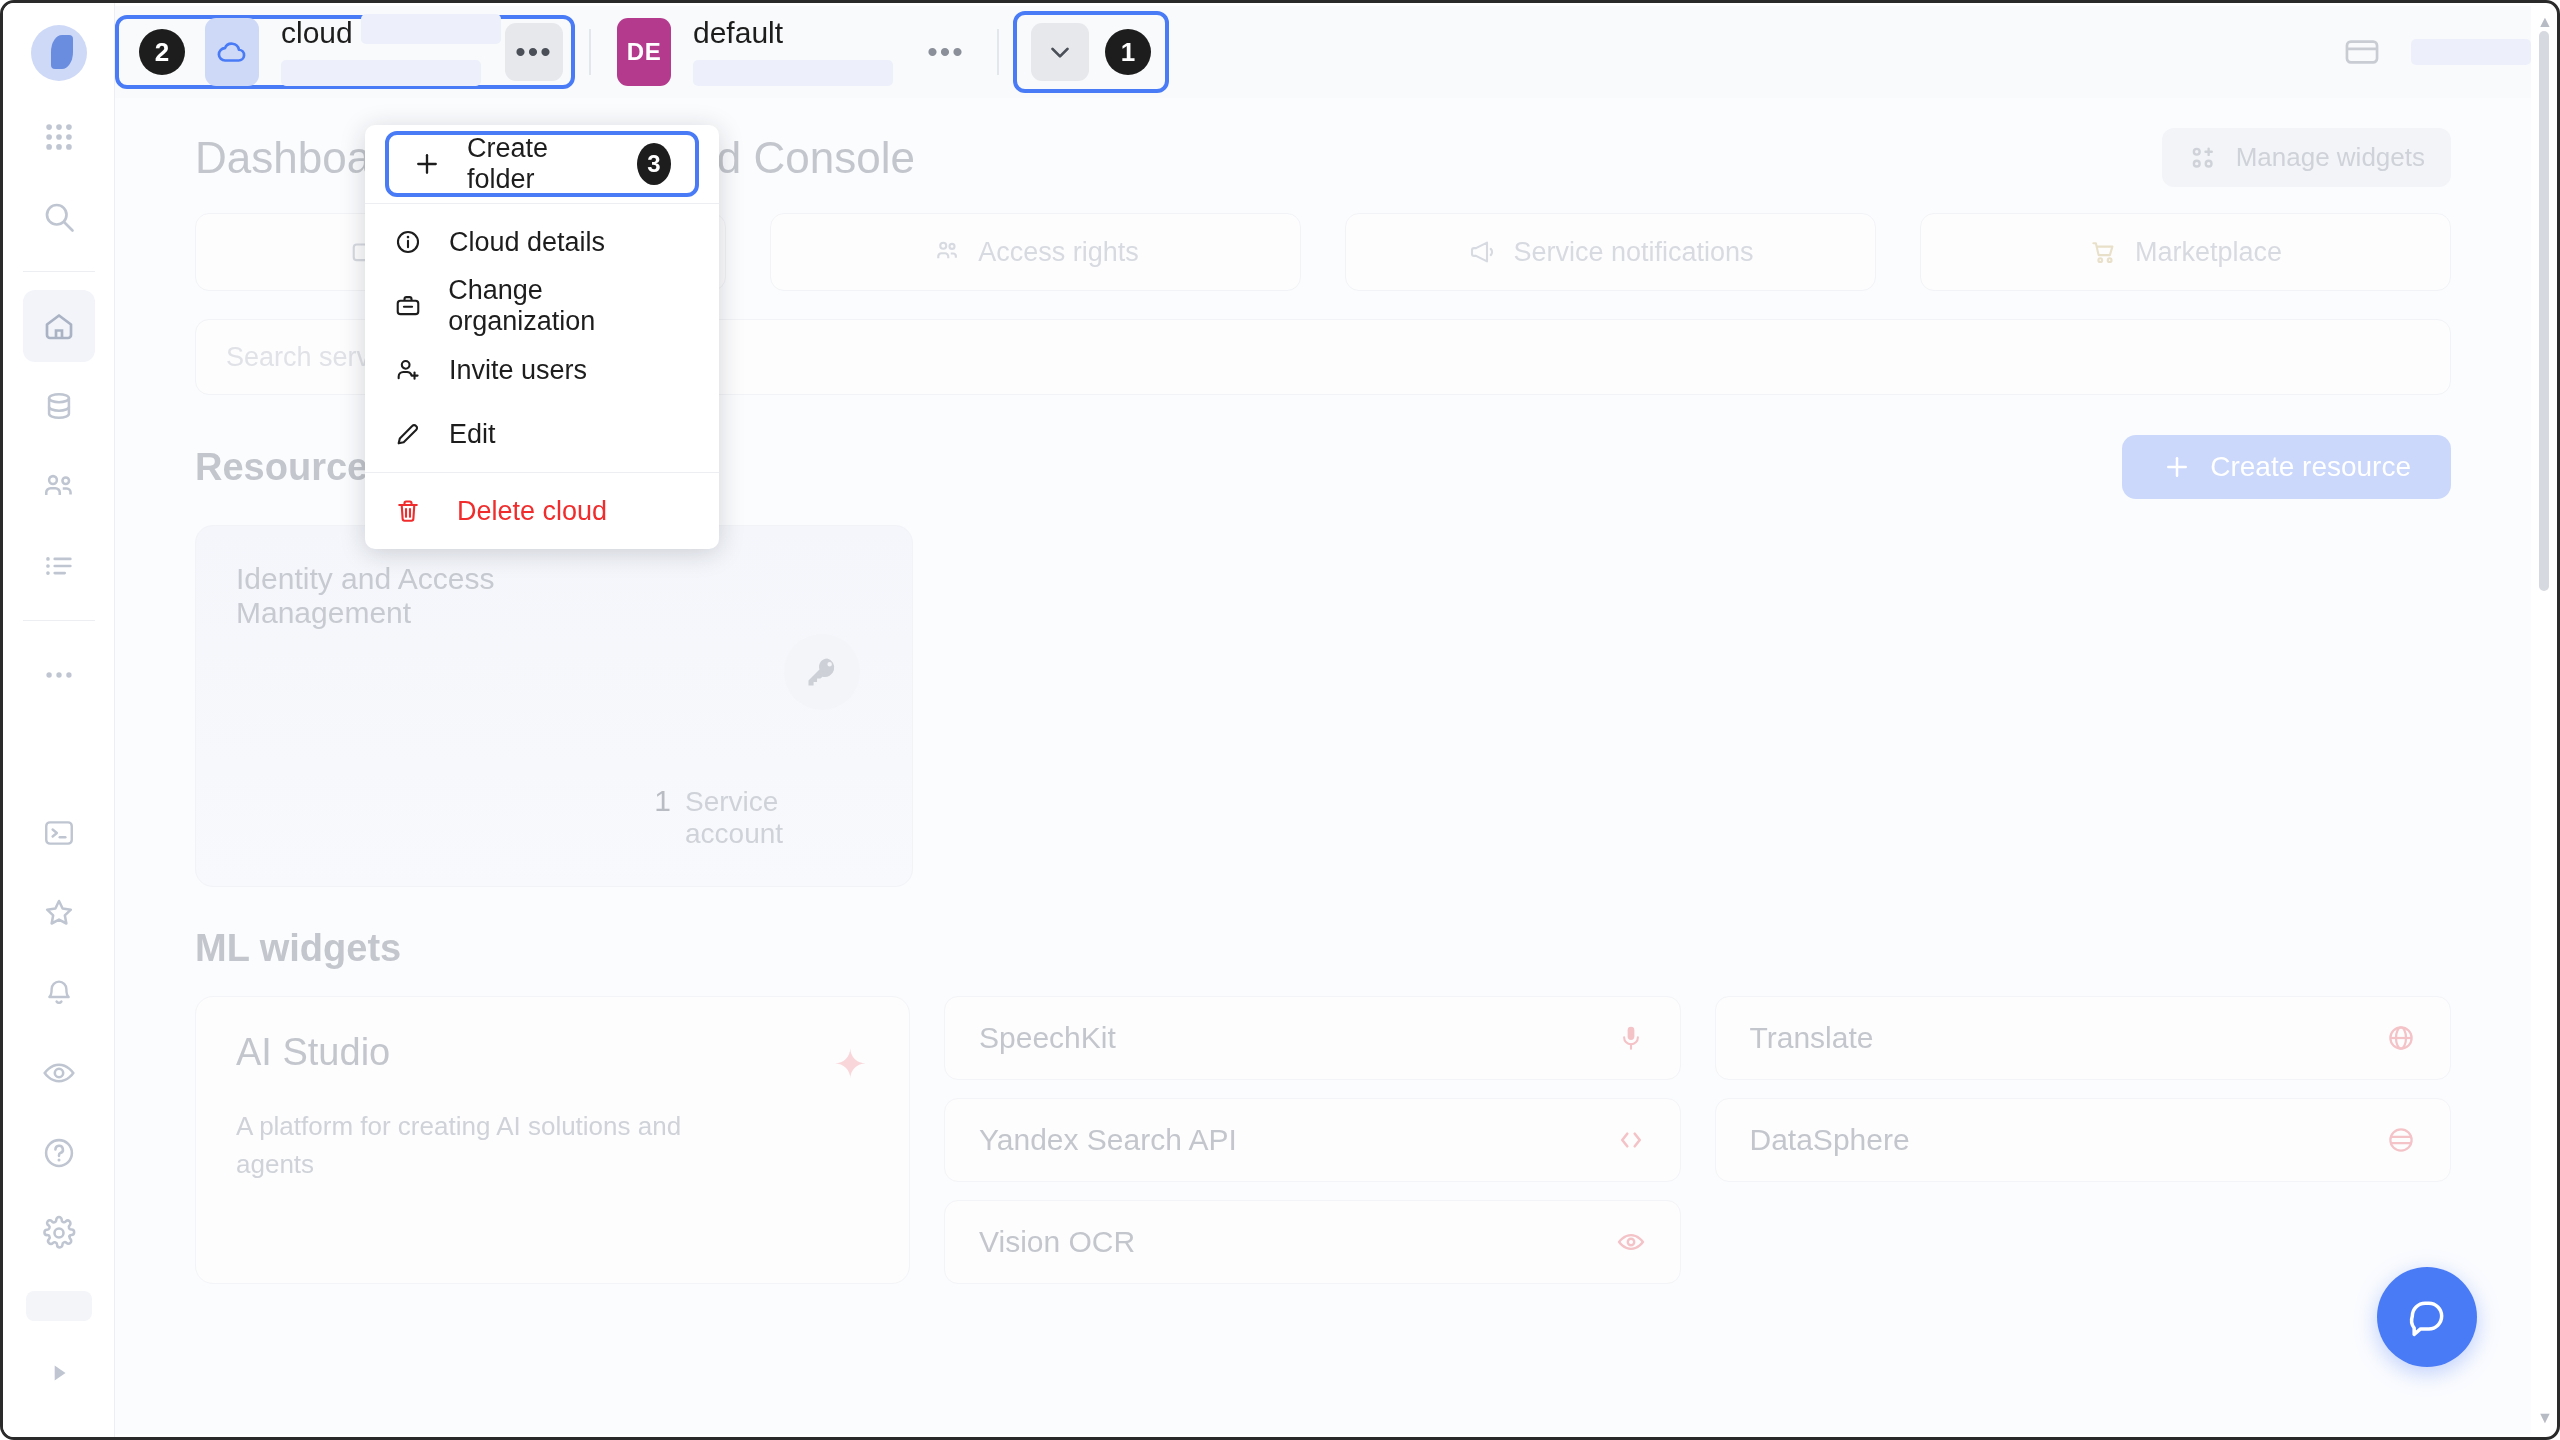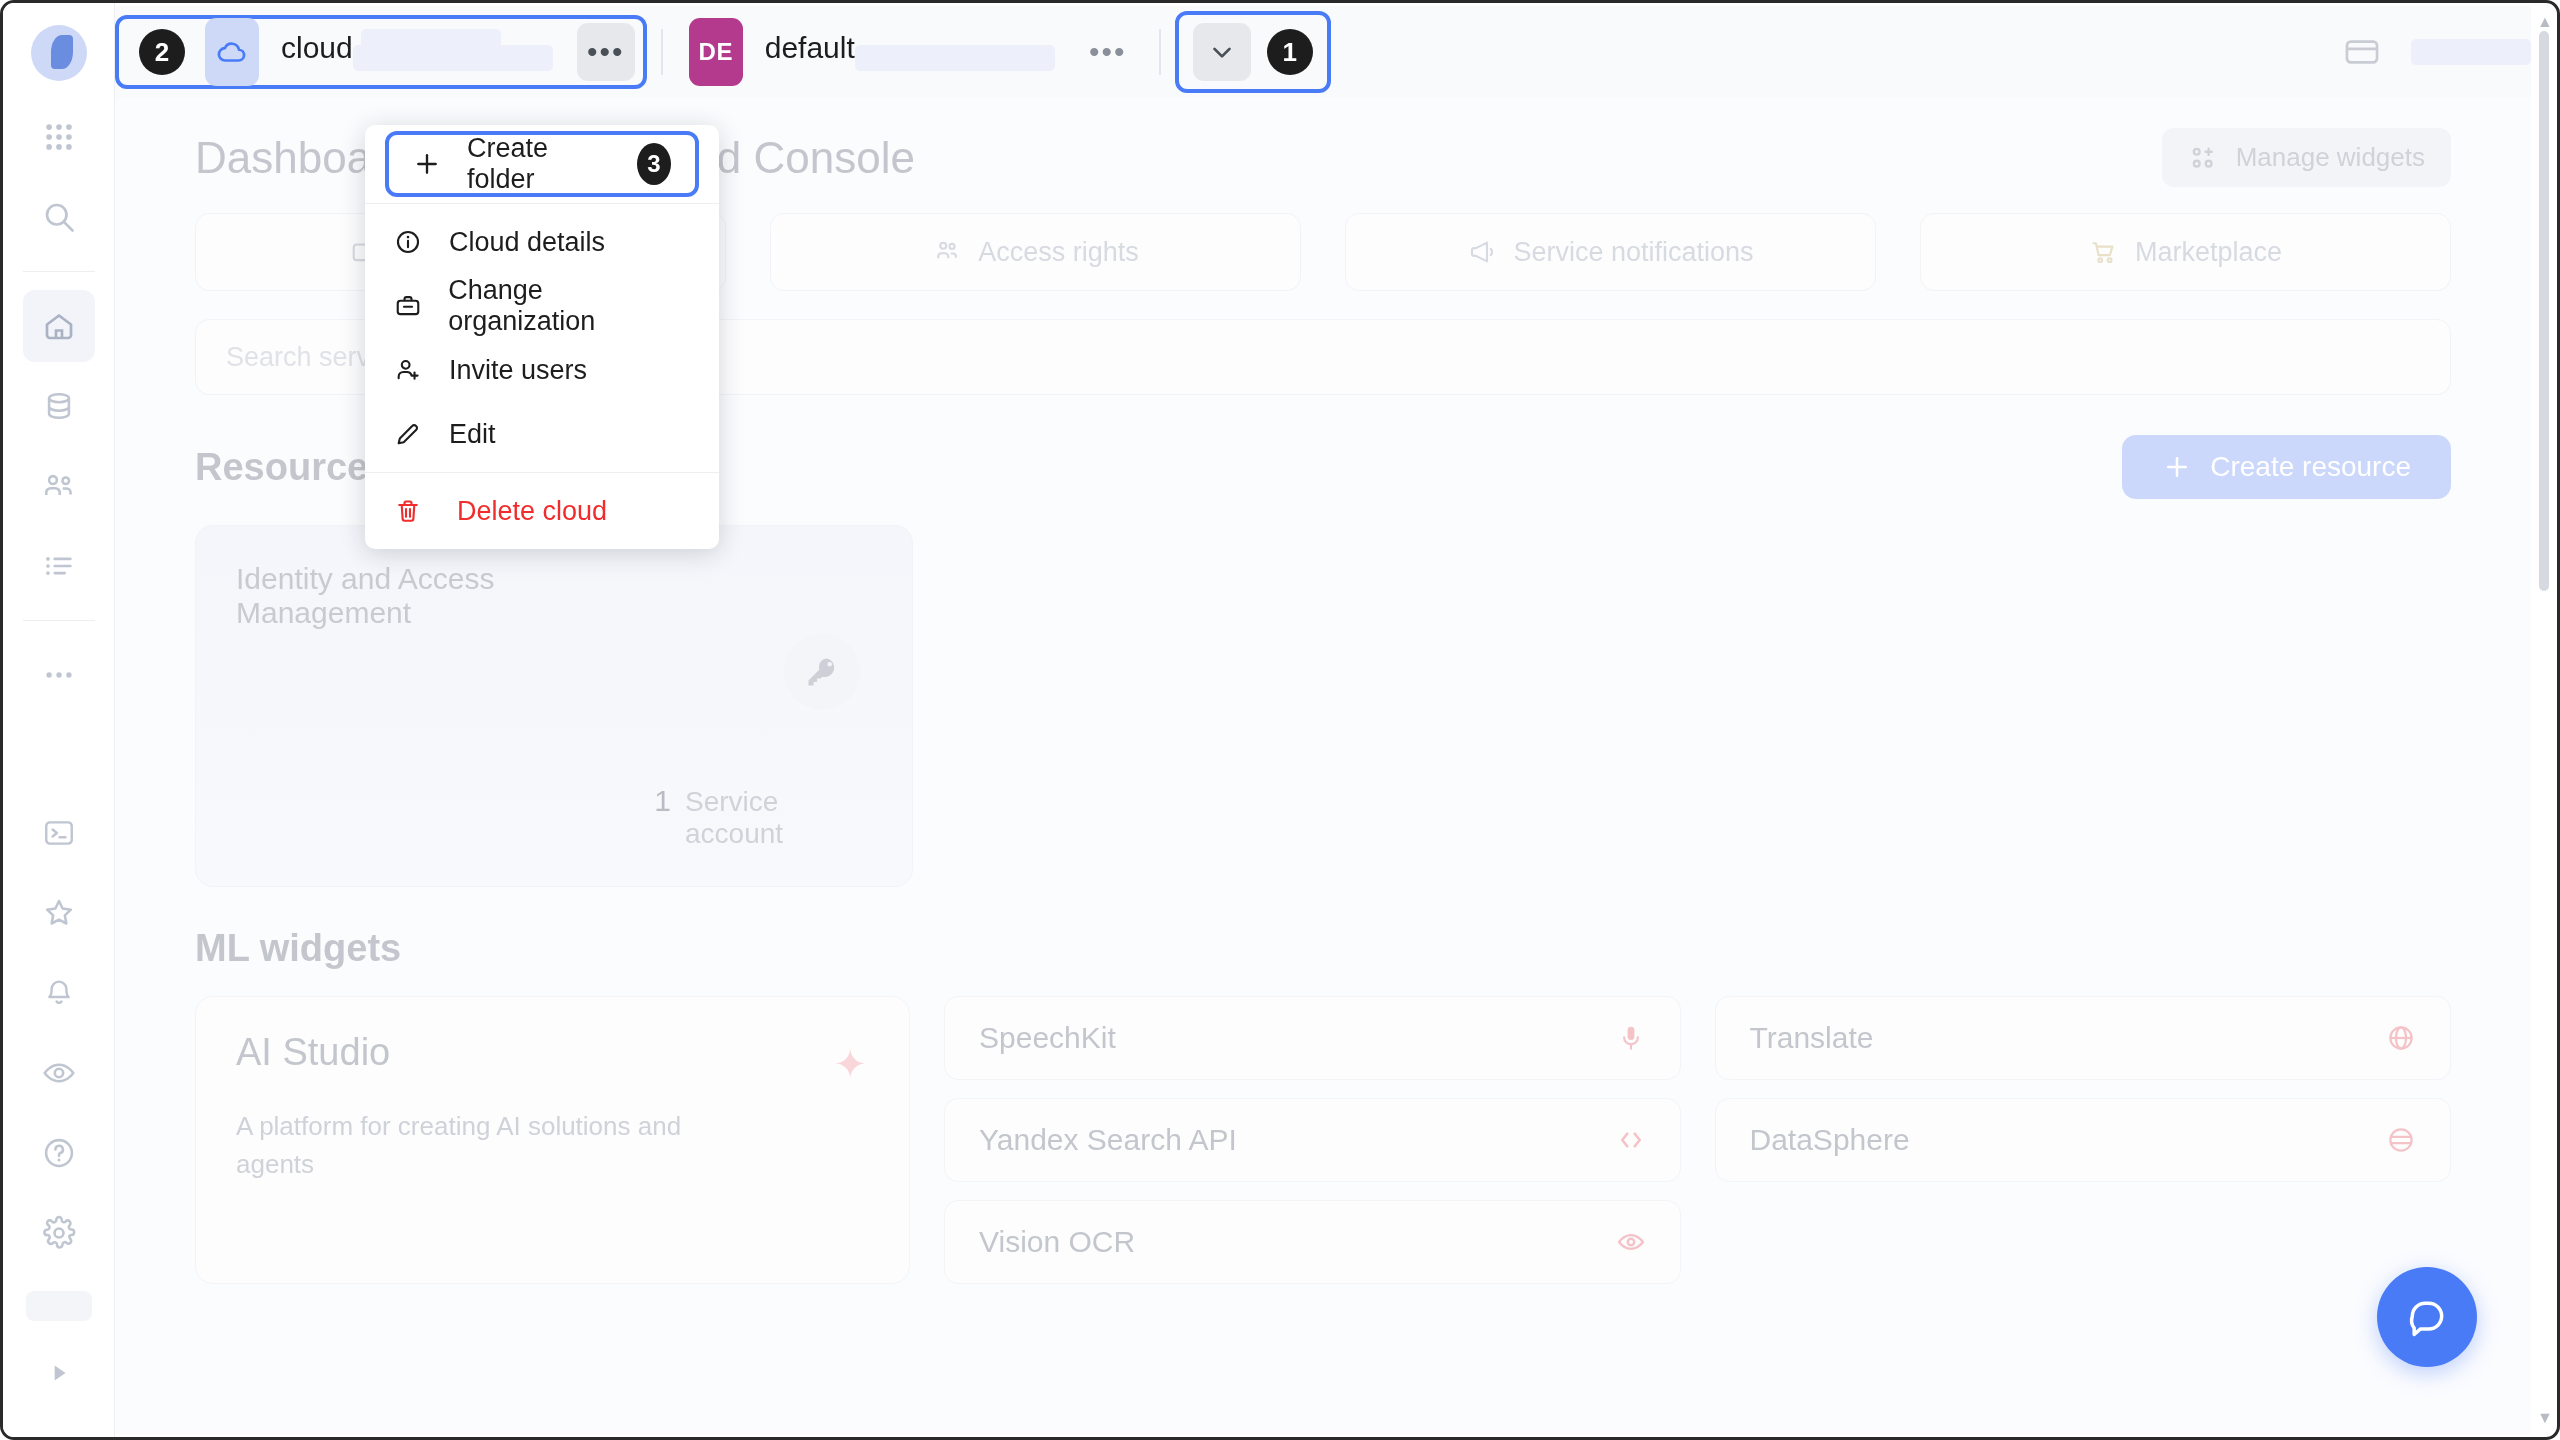--- a/index.html
+++ b/index.html
@@ -73,21 +73,21 @@
     flex: 0 0 auto;
   }
   .crumb.highlight .step-badge { position: absolute; left: 20px; }
   .crumb-avatar {
     width: 54px; height: 68px; border-radius: 11px;
     display: flex; align-items: center; justify-content: center;
     flex: 0 0 auto; margin-right: 22px;
   }
   .crumb-avatar.cloud { background: #cdd9f7; color: #4a7bf7; }
   .crumb-avatar.org  { background: #b43a8e; color: #ffffff; font-size: 24px; font-weight: 600; letter-spacing: .5px; }
-  .crumb-text { display: flex; flex-direction: row; justify-content: flex-start; min-width: 200px; }
+  .crumb-text { display: flex; flex-direction: column; justify-content: flex-start; min-width: 200px; }
   .crumb-name { font-size: 30px; color: #1d1d1d; line-height: 1; }
   .crumb-ghost { margin-top: 12px; width: 200px; height: 26px; background: #edf0fa; border-radius: 5px; }
   .crumb-name.ghosted { position: relative; }
   .crumb-name.ghosted::after {
     content: ""; position: absolute; left: 80px; top: -4px;
     width: 140px; height: 30px; background: #edf0fa; border-radius: 5px;
   }
   .dots-btn {
     width: 58px; height: 58px; border-radius: 11px;
     background: #e6e8ec; color: #4a4f58;

